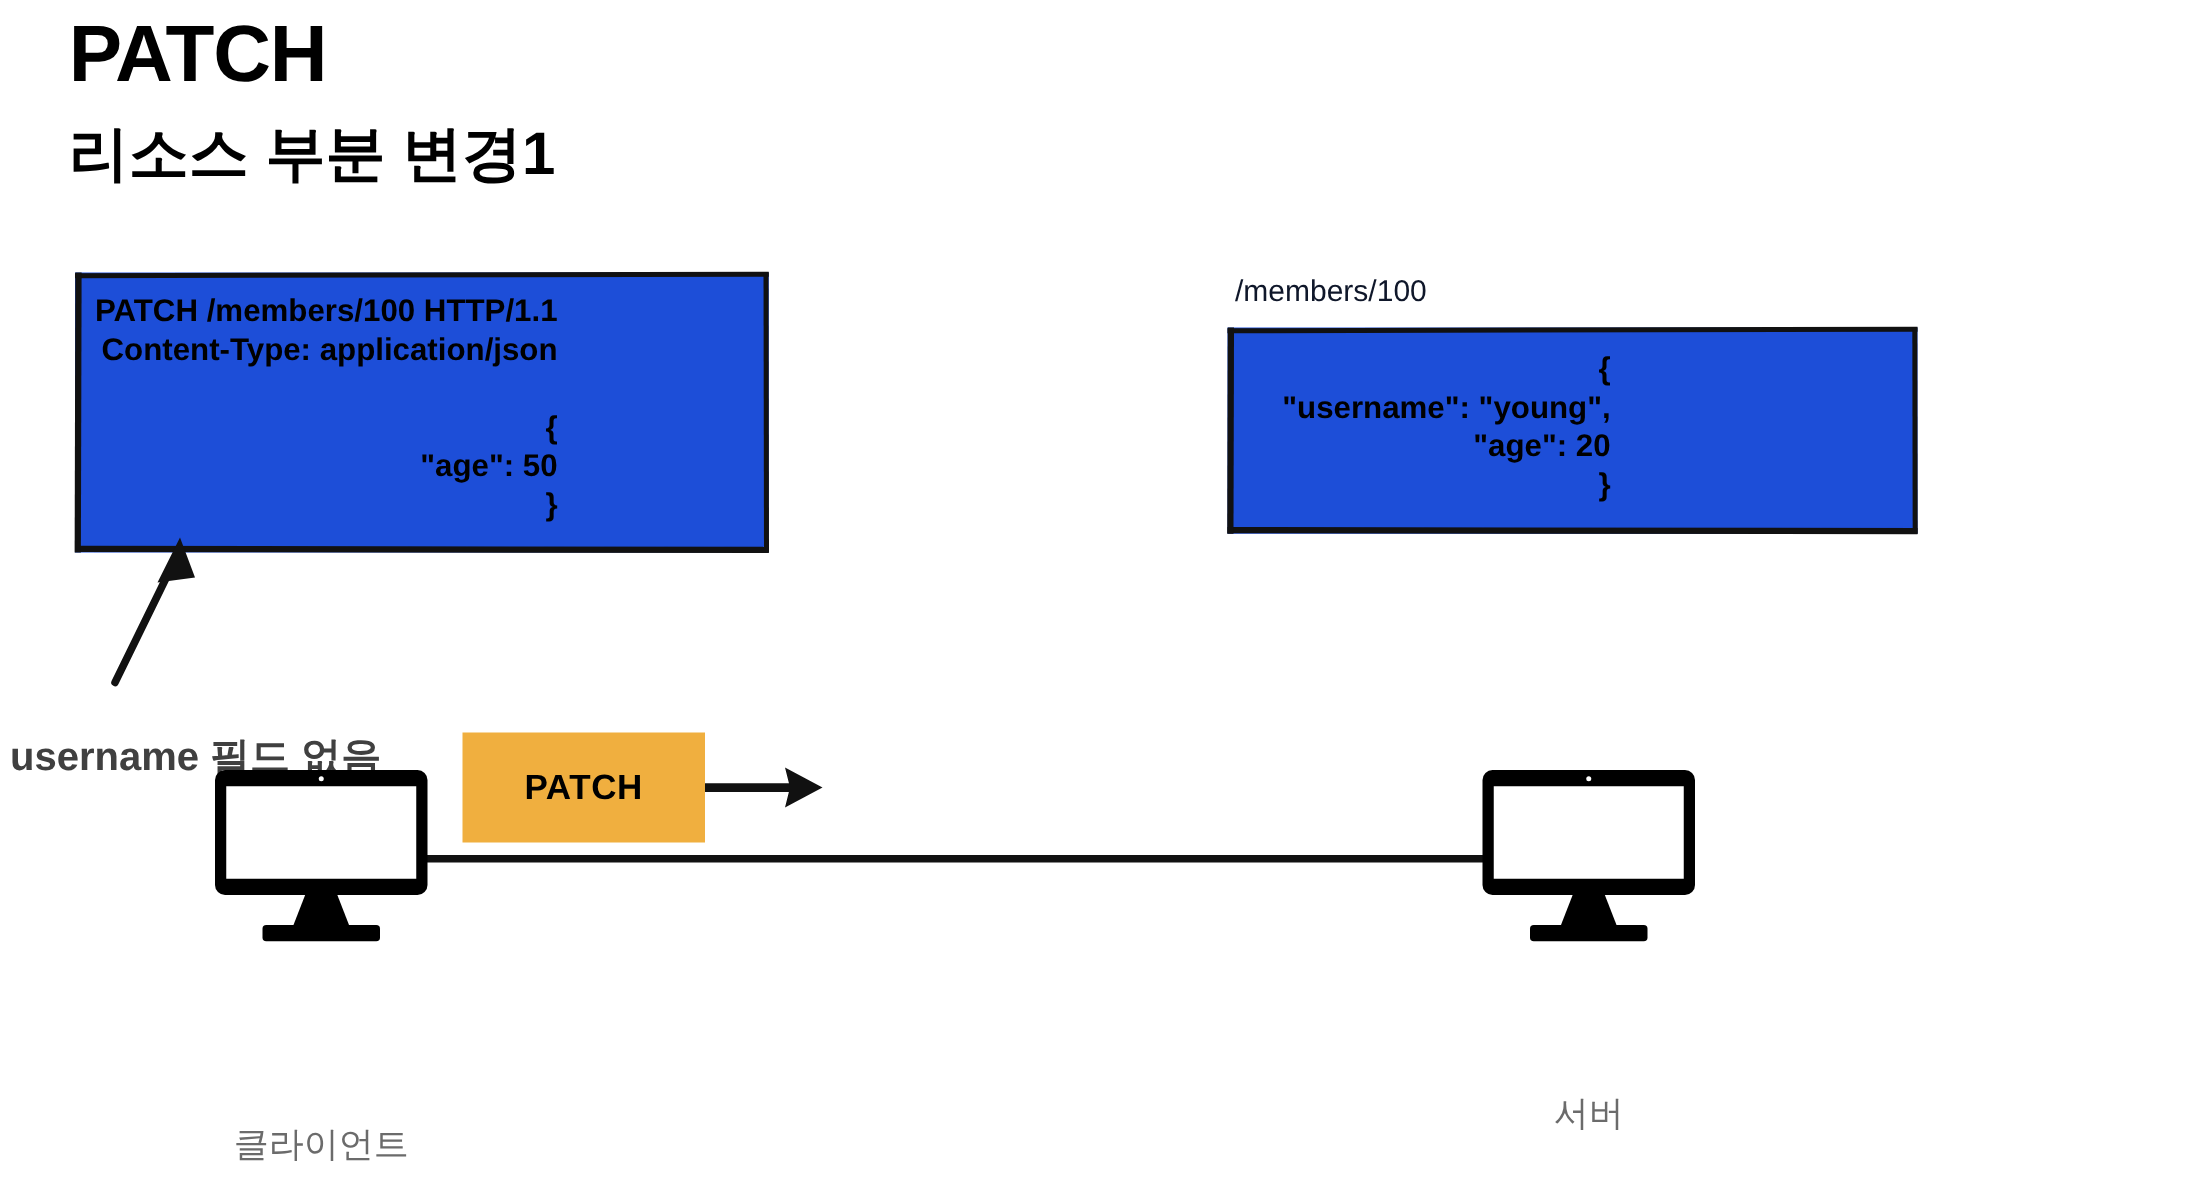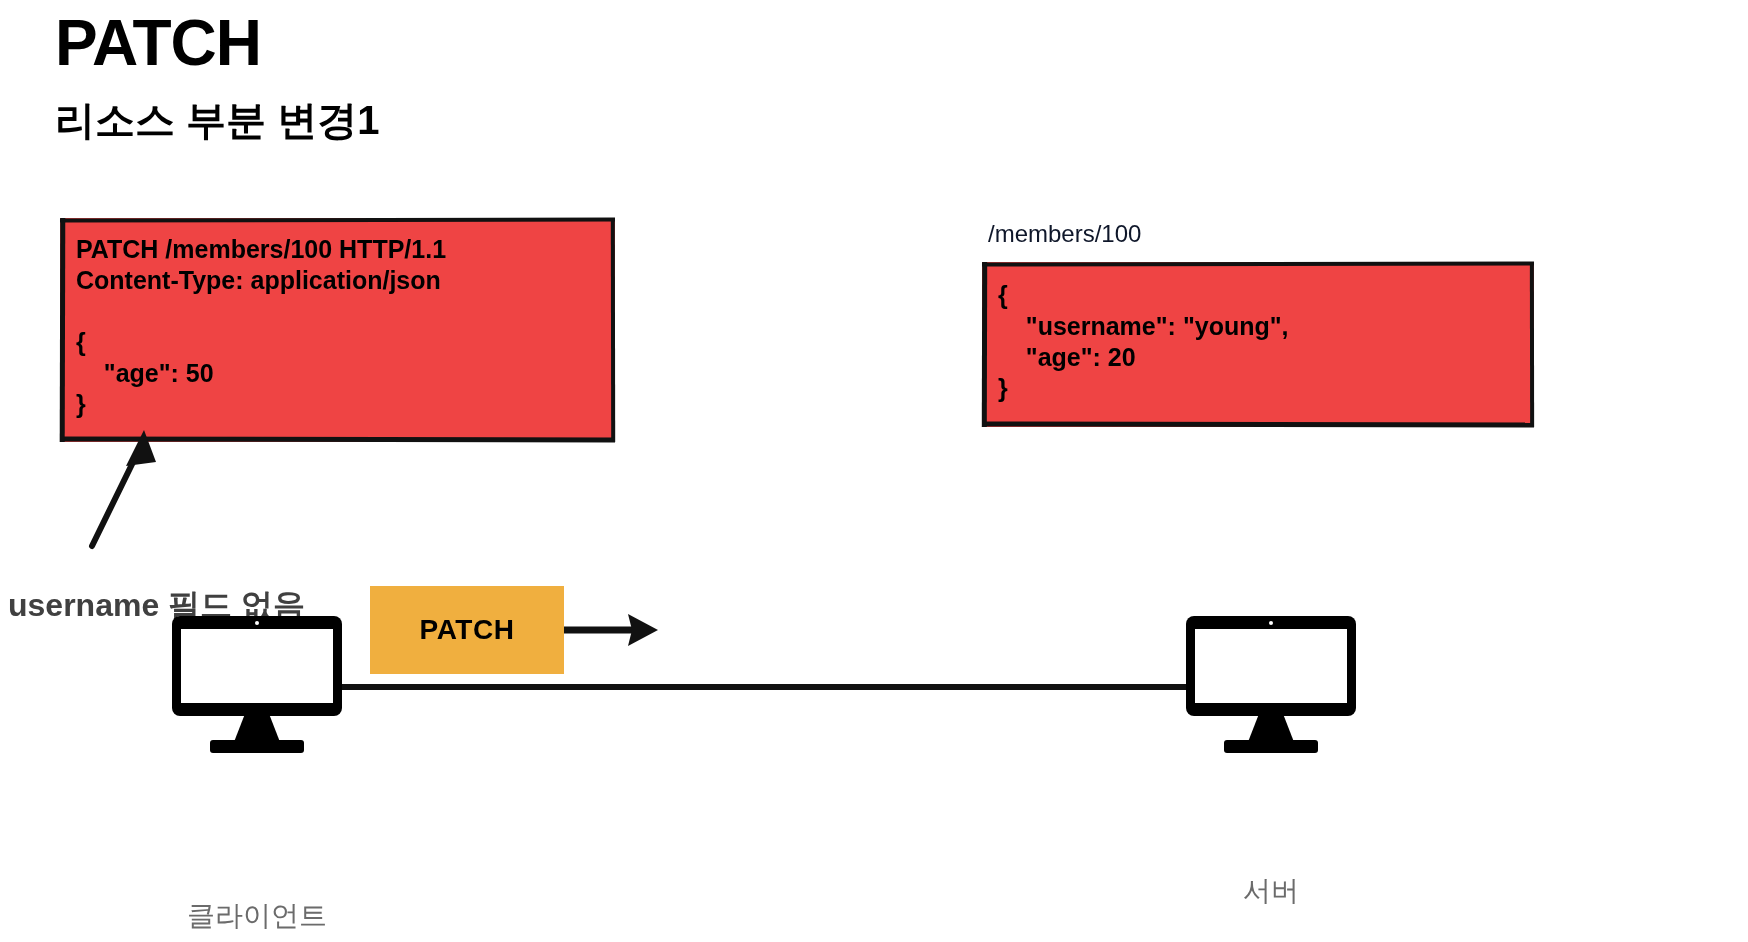--- a/index.html
+++ b/index.html
@@ -29,32 +29,33 @@
     font-weight: bold;
     color: #000000;
     letter-spacing: -1px;
     line-height: 1.05;
     white-space: nowrap;
   }
   .subtitle {
     position: absolute;
     left: 55px;
     top: 98px;
-    font-size: 40px;
+    font-size: 48px;
     font-weight: bold;
     color: #000000;
     line-height: 1.1;
     white-space: nowrap;
   }
 
   
   .sketch-box {
     position: absolute;
-    background: #ef4444;
+    background: #1d4ed8;
     box-sizing: border-box;
+    text-align: right;
   }
   .sketch-box .edge {
     position: absolute;
     background: #111111;
   }
   .edge.top    { left: 0; top: 0; right: 0; height: 4px; }
   .edge.bottom { left: 0; bottom: 0; right: 0; height: 5px; }
   .edge.left   { left: 0; top: 0; bottom: 0; width: 5px; }
   .edge.right  { right: 0; top: 0; bottom: 0; width: 4px; }
   

